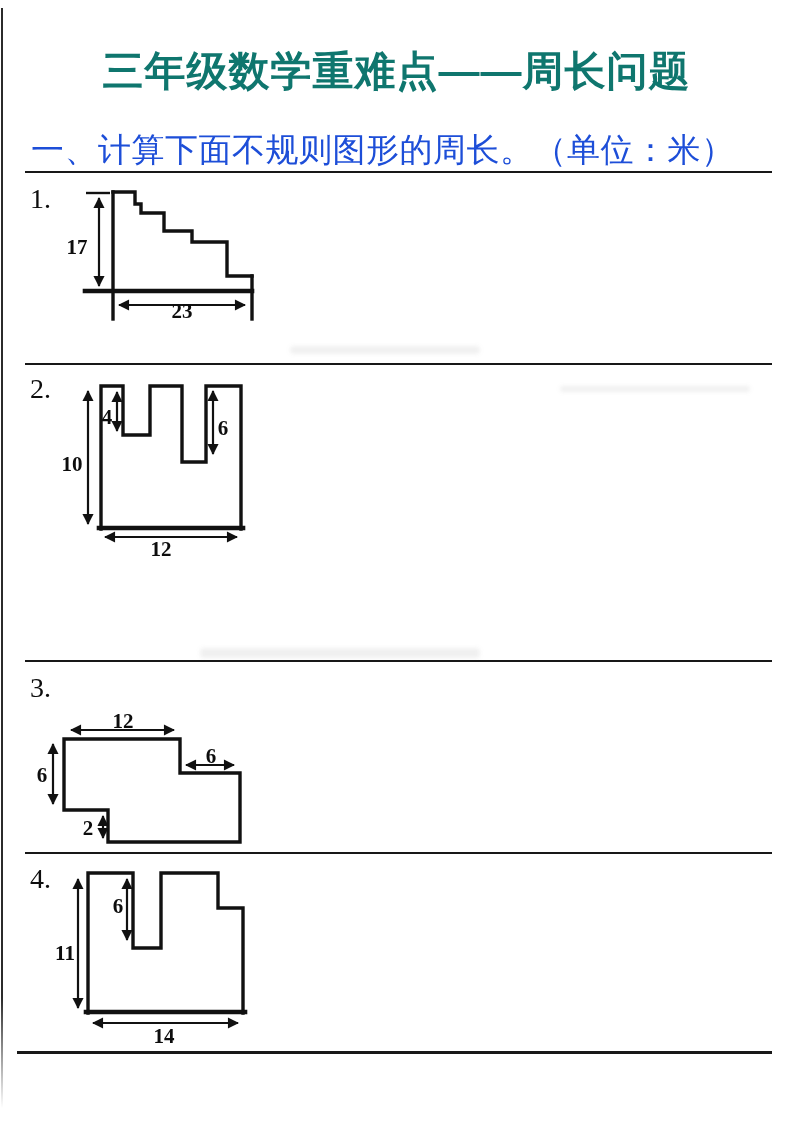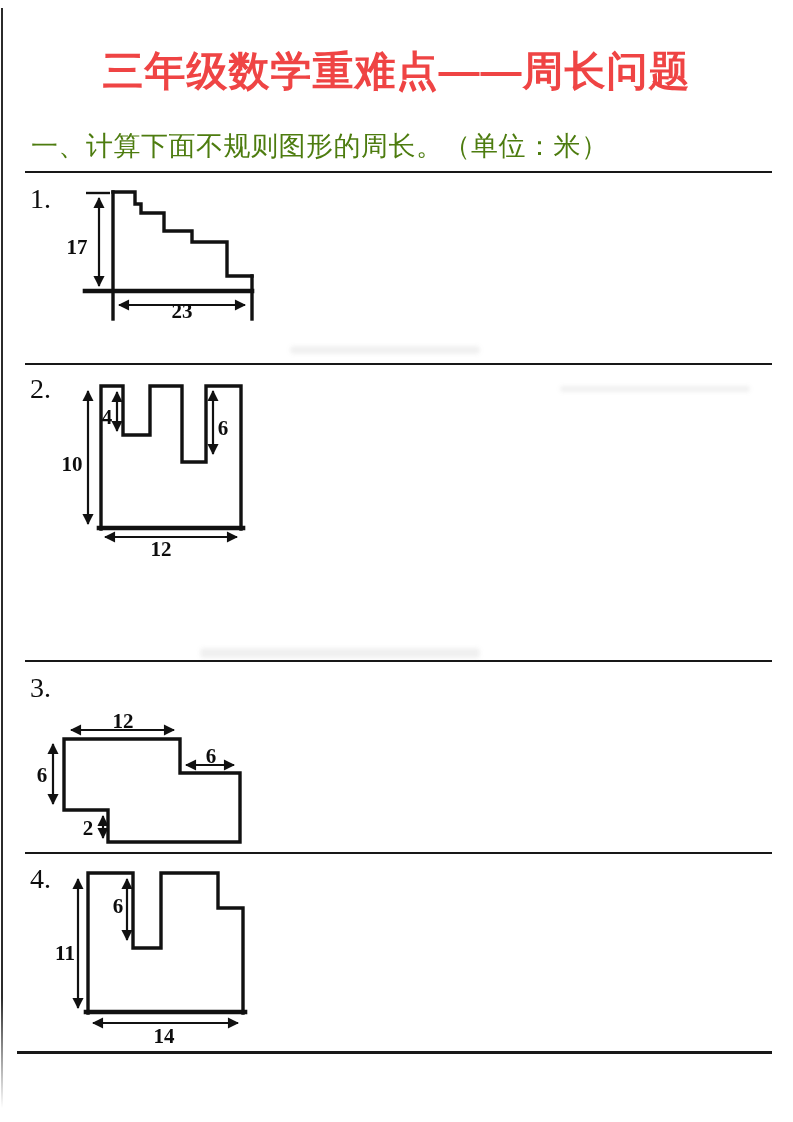--- a/index.html
+++ b/index.html
@@ -7,24 +7,24 @@
     position:relative; width:793px; height:1122px; background:#ffffff;
     font-family:"Liberation Serif", serif; overflow:hidden;
   }
   .page-border-left {
     position:absolute; left:1px; top:8px; width:2px; height:1100px;
     background:linear-gradient(to bottom, #2b2b2b 90%, rgba(43,43,43,0));
   }
   .title {
     position:absolute; top:44px; left:0; width:100%; text-align:center;
     font-family:"Liberation Sans", sans-serif; font-weight:bold;
-    font-size:41px; letter-spacing:1px; color:#ef4444; white-space:nowrap;
+    font-size:41px; letter-spacing:1px; color:#0f766e; white-space:nowrap;
   }
   .section-heading {
-    position:absolute; top:128px; left:31px; font-size:27px; color:#4d7c0f;
+    position:absolute; top:128px; left:31px; font-size:33px; color:#1d4ed8;
     white-space:nowrap; letter-spacing:0.5px;
   }
   .divider { position:absolute; left:25px; width:747px; height:2px; background:#181818; }
   .divider.thick { height:3px; }
   .pnum { position:absolute; left:30px; font-size:28px; color:#0d0d0d; }
   .diagrams { position:absolute; left:0; top:0; }
   .shape { fill:none; stroke:#111111; stroke-width:3.4; stroke-linejoin:miter; stroke-linecap:square; }
   .thickline { fill:none; stroke:#111111; stroke-width:4.6; stroke-linecap:square; }
   .dimline { fill:none; stroke:#111111; stroke-width:2.2; }
   .tick { stroke:#111111; stroke-width:2.4; }

